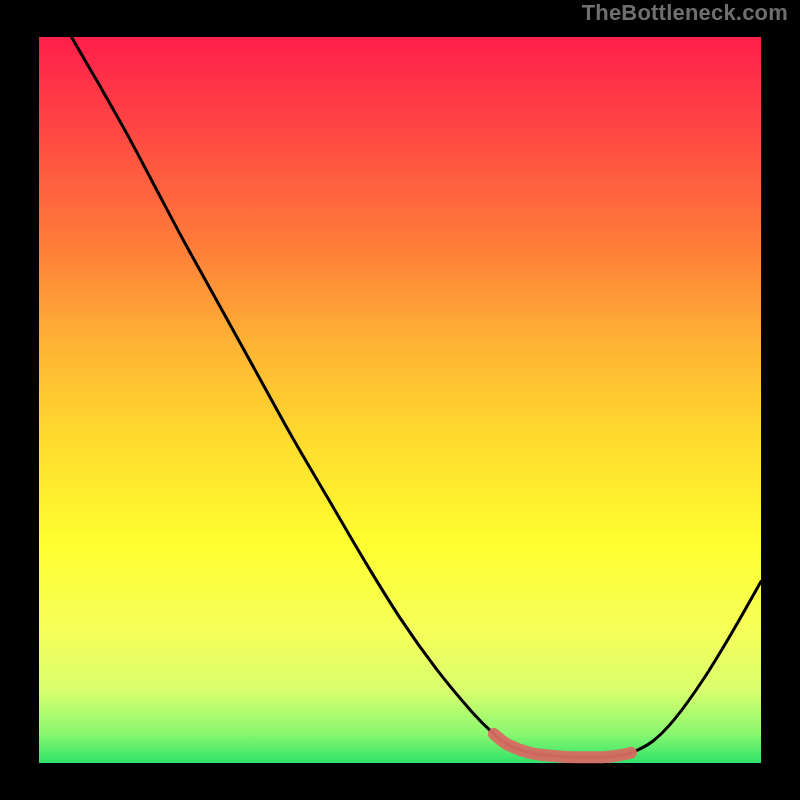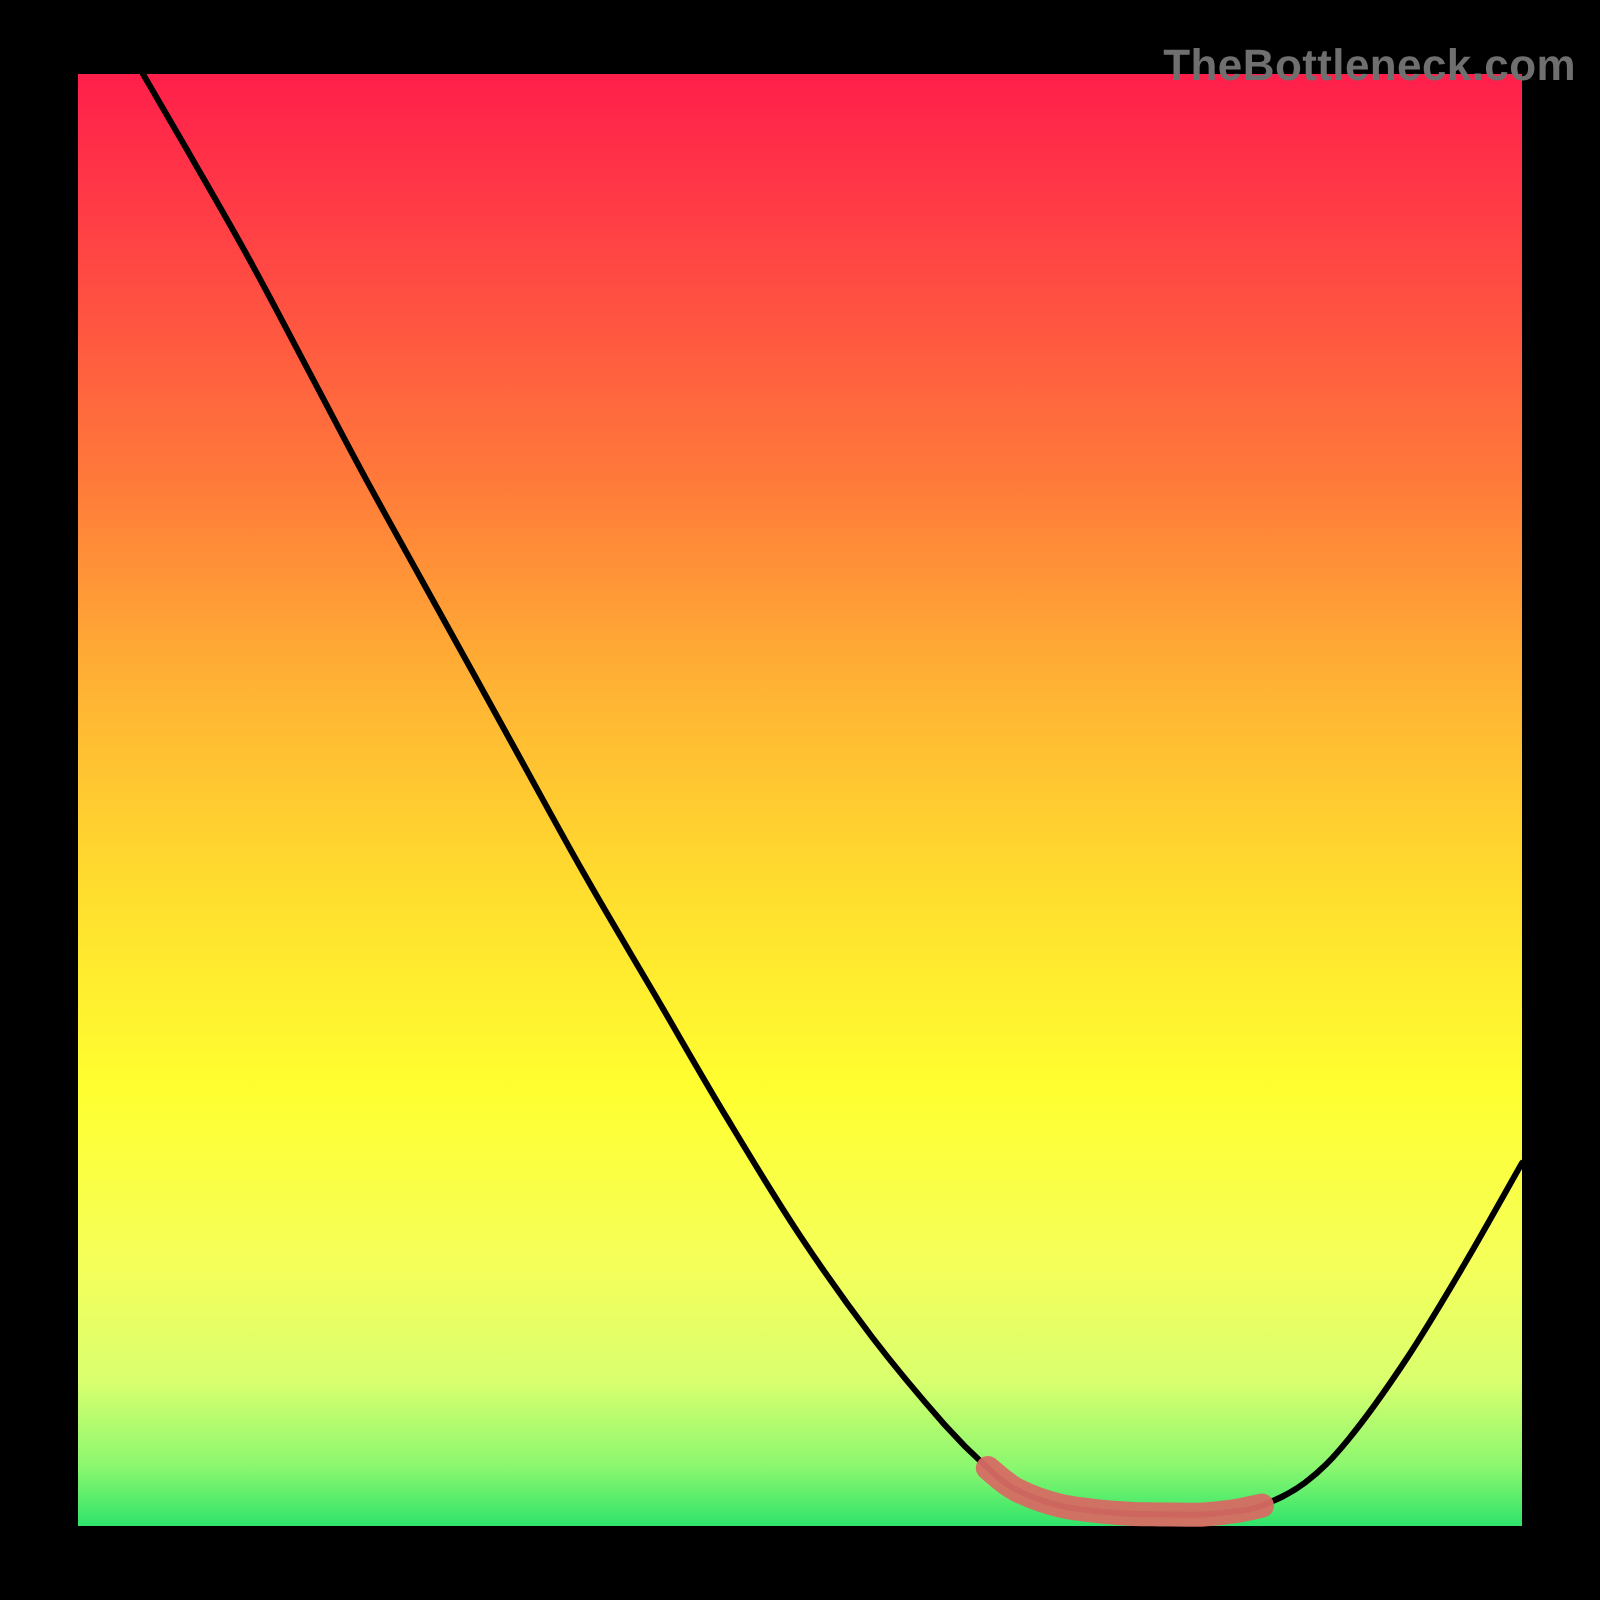--- a/index.html
+++ b/index.html
@@ -1,20 +1,20 @@
 <!DOCTYPE html>
 <html><head>
 <meta charset="utf-8">
 <style>
   * { margin: 0; padding: 0; box-sizing: border-box; }
   html, body { width: 800px; height: 800px; overflow: hidden; background: #000; }
   .stage { position: relative; width: 800px; height: 800px; background: #000; }
   .watermark {
     position: absolute;
-    top: 20px;
+    top: 0;
     right: 12px;
     color: #6f6f6f;
     font-family: Arial, Helvetica, sans-serif;
     font-size: 22px;
     font-weight: 600;
     letter-spacing: 0.2px;
     z-index: 20;
   }
   .plot-area {
     position: absolute;

